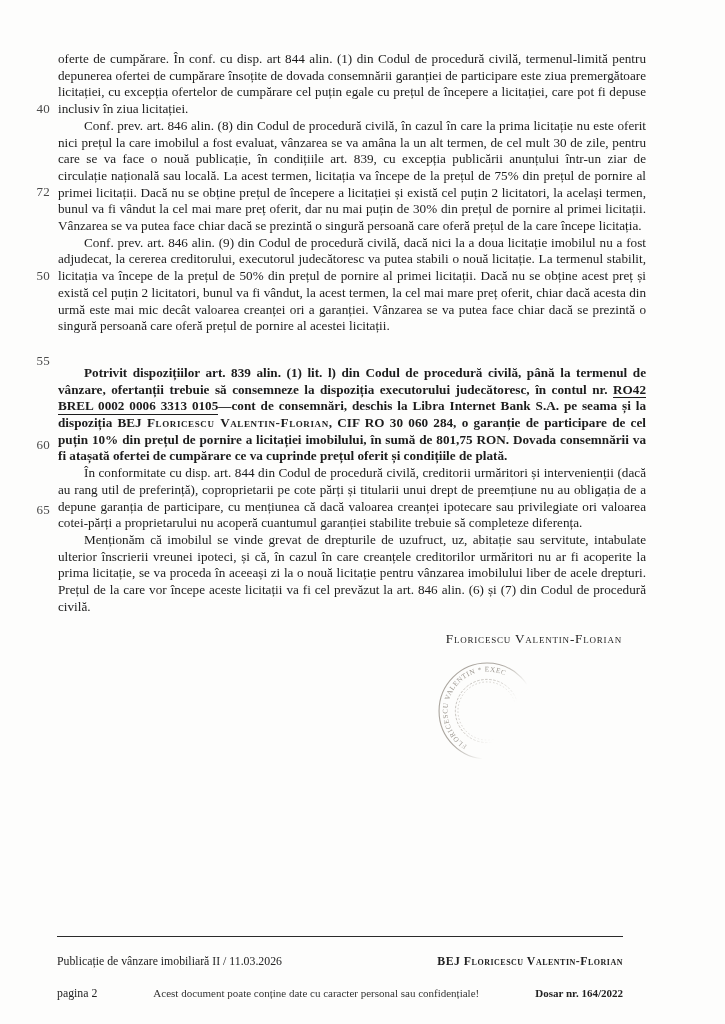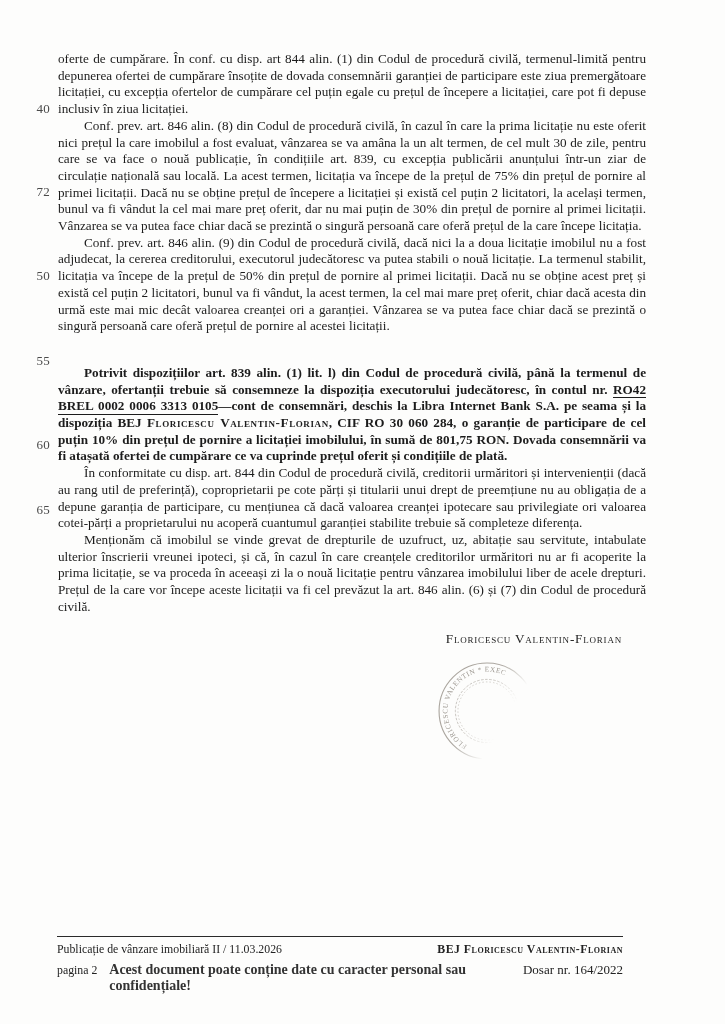--- a/index.html
+++ b/index.html
@@ -77,35 +77,36 @@
   }
   .footer-rule {
     border-top: 1.5px solid #2a2a2a;
     height: 0;
     margin-bottom: 4px;
   }
   .footer-row {
     display: flex;
     justify-content: space-between;
     align-items: baseline;
-    margin-top: 5px;
+    margin-top: 17px;
+    gap: 29px;
   }
   .footer .office {
     font-weight: 700;
     font-variant: small-caps;
     letter-spacing: 0.5px;
   }
   .footer .confidential {
     flex: 1;
-    font-size: 14px;
+    text-align: center;
+    font-size: 11px;
     color: #333;
     padding: 0 12px;
-    font-weight: bold;
   }
-  .footer .dossier { font-weight: 400; font-size: 13px; }
+  .footer .dossier { font-weight: 700; font-size: 11px; }
 </style>
 </head>
 <body>
 
 <div class="page">
 
   <span class="ln" style="top:101px">40</span>
   <span class="ln" style="top:184px">72</span>
   <span class="ln" style="top:268px">50</span>
   <span class="ln" style="top:353px">55</span>

